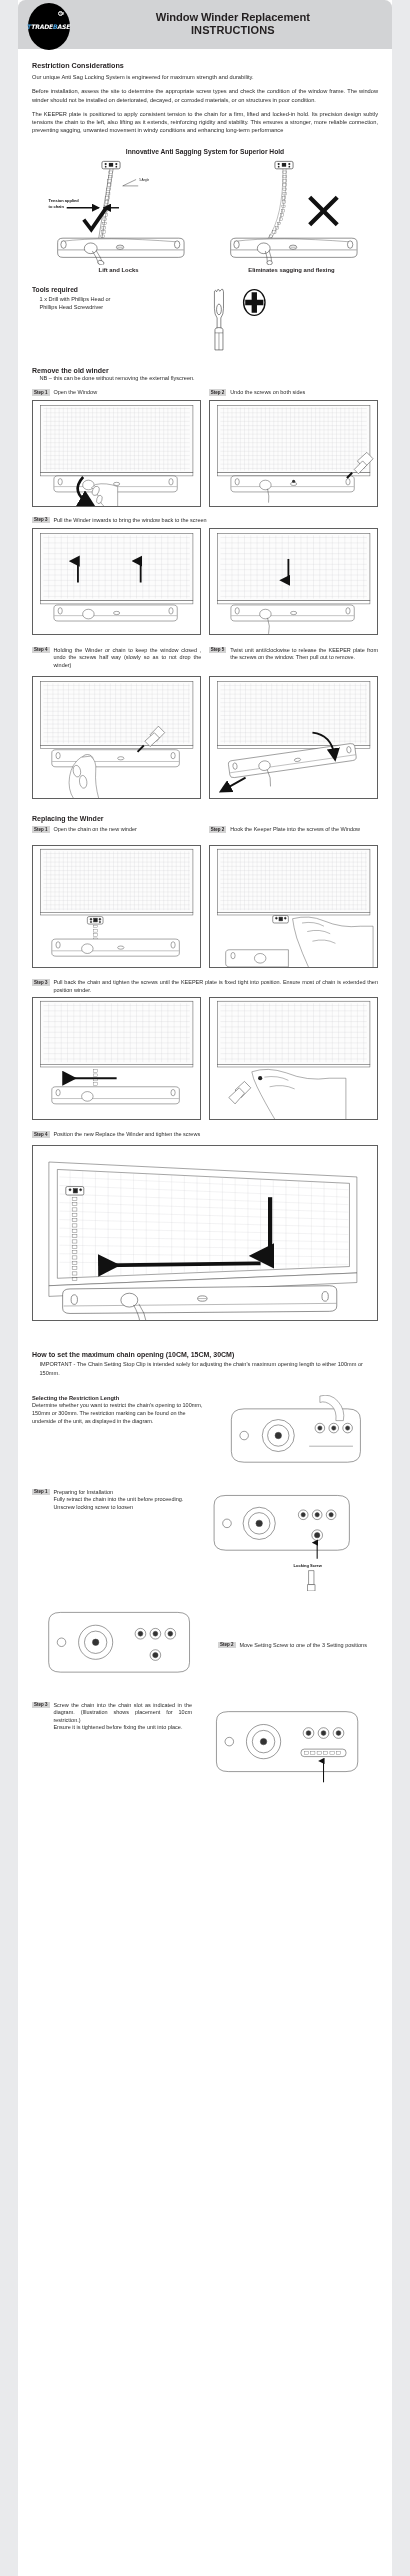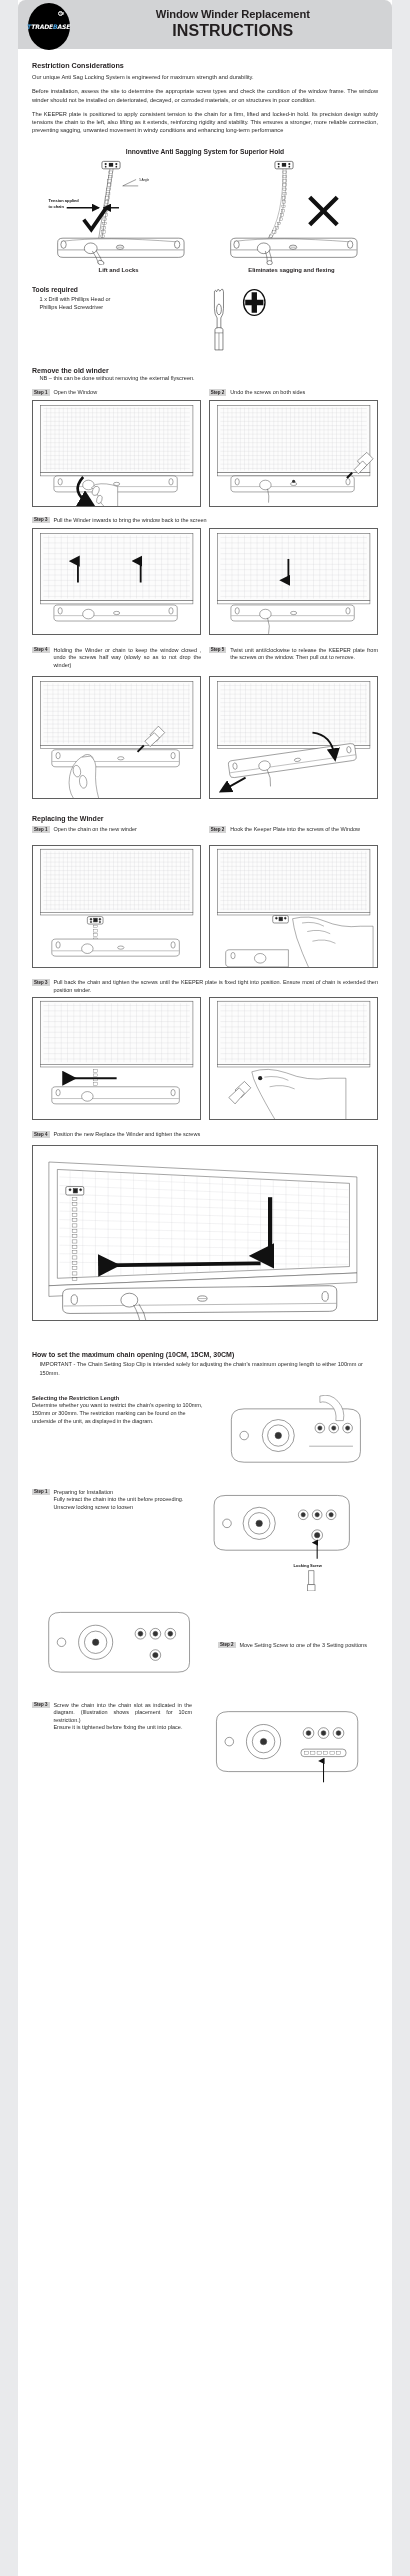--- a/index.html
+++ b/index.html
@@ -68,21 +68,21 @@
     text-align:center;
     padding-right:32px;
   }
   .header-titles .t1 {
     font-size:11.2px;
     font-weight:bold;
     letter-spacing:-0.1px;
     line-height:1.15;
   }
   .header-titles .t2 {
-    font-size:16px;
+    font-size:11px;
     font-weight:bold;
     letter-spacing:0.1px;
     line-height:1.2;
   }
   
   .content { padding:11.8px 14px 0 14px; }
   h2.sec {
     font-size:7.2px;
     font-weight:bold;
     margin:0 0 3.7px 0;

